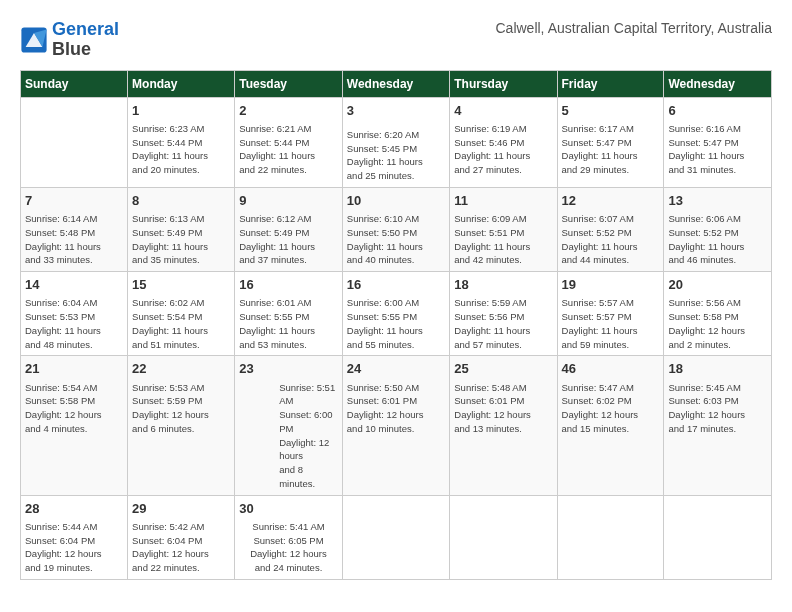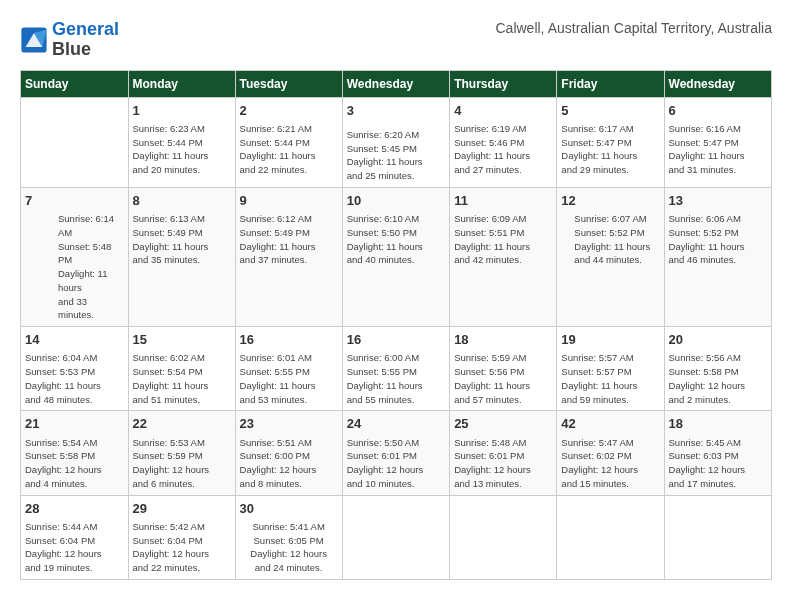--- a/index.html
+++ b/index.html
@@ -161,21 +161,21 @@
           <span class="day-number">6</span>
           <div class="day-info" style="white-space: pre-line;">Sunrise: 6:16 AM
 Sunset: 5:47 PM
 Daylight: 11 hours
 and 31 minutes.</div>
         </td>
       </tr>
       <tr>
         <td>
           <span class="day-number">7</span>
-          <div class="day-info" style="white-space: pre-line; margin-left: 33px;">Sunrise: 6:14 AM
+          <div class="day-info" style="white-space: pre-line;">Sunrise: 6:14 AM
 Sunset: 5:48 PM
 Daylight: 11 hours
 and 33 minutes.</div>
         </td>
         <td>
           <span class="day-number">8</span>
           <div class="day-info" style="white-space: pre-line;">Sunrise: 6:13 AM
 Sunset: 5:49 PM
 Daylight: 11 hours
 and 35 minutes.</div>
@@ -196,21 +196,21 @@
         </td>
         <td>
           <span class="day-number">11</span>
           <div class="day-info" style="white-space: pre-line;">Sunrise: 6:09 AM
 Sunset: 5:51 PM
 Daylight: 11 hours
 and 42 minutes.</div>
         </td>
         <td>
           <span class="day-number">12</span>
-          <div class="day-info" style="white-space: pre-line; margin-left: 13px;">Sunrise: 6:07 AM
+          <div class="day-info" style="white-space: pre-line;">Sunrise: 6:07 AM
 Sunset: 5:52 PM
 Daylight: 11 hours
 and 44 minutes.</div>
         </td>
         <td>
           <span class="day-number">13</span>
           <div class="day-info" style="white-space: pre-line;">Sunrise: 6:06 AM
 Sunset: 5:52 PM
 Daylight: 11 hours
 and 46 minutes.</div>
@@ -277,41 +277,41 @@
         </td>
         <td>
           <span class="day-number">22</span>
           <div class="day-info" style="white-space: pre-line;">Sunrise: 5:53 AM
 Sunset: 5:59 PM
 Daylight: 12 hours
 and 6 minutes.</div>
         </td>
         <td>
           <span class="day-number">23</span>
-          <div class="day-info" style="white-space: pre-line;">Sunrise: 5:51 AM
+          <div class="day-info" style="white-space: pre-line; margin-left: 40px;">Sunrise: 5:51 AM
 Sunset: 6:00 PM
 Daylight: 12 hours
 and 8 minutes.</div>
         </td>
         <td>
           <span class="day-number">24</span>
           <div class="day-info" style="white-space: pre-line;">Sunrise: 5:50 AM
 Sunset: 6:01 PM
 Daylight: 12 hours
 and 10 minutes.</div>
         </td>
         <td>
           <span class="day-number">25</span>
           <div class="day-info" style="white-space: pre-line;">Sunrise: 5:48 AM
 Sunset: 6:01 PM
 Daylight: 12 hours
 and 13 minutes.</div>
         </td>
         <td>
-          <span class="day-number">42</span>
+          <span class="day-number">46</span>
           <div class="day-info" style="white-space: pre-line;">Sunrise: 5:47 AM
 Sunset: 6:02 PM
 Daylight: 12 hours
 and 15 minutes.</div>
         </td>
         <td>
           <span class="day-number">18</span>
           <div class="day-info" style="white-space: pre-line;">Sunrise: 5:45 AM
 Sunset: 6:03 PM
 Daylight: 12 hours

